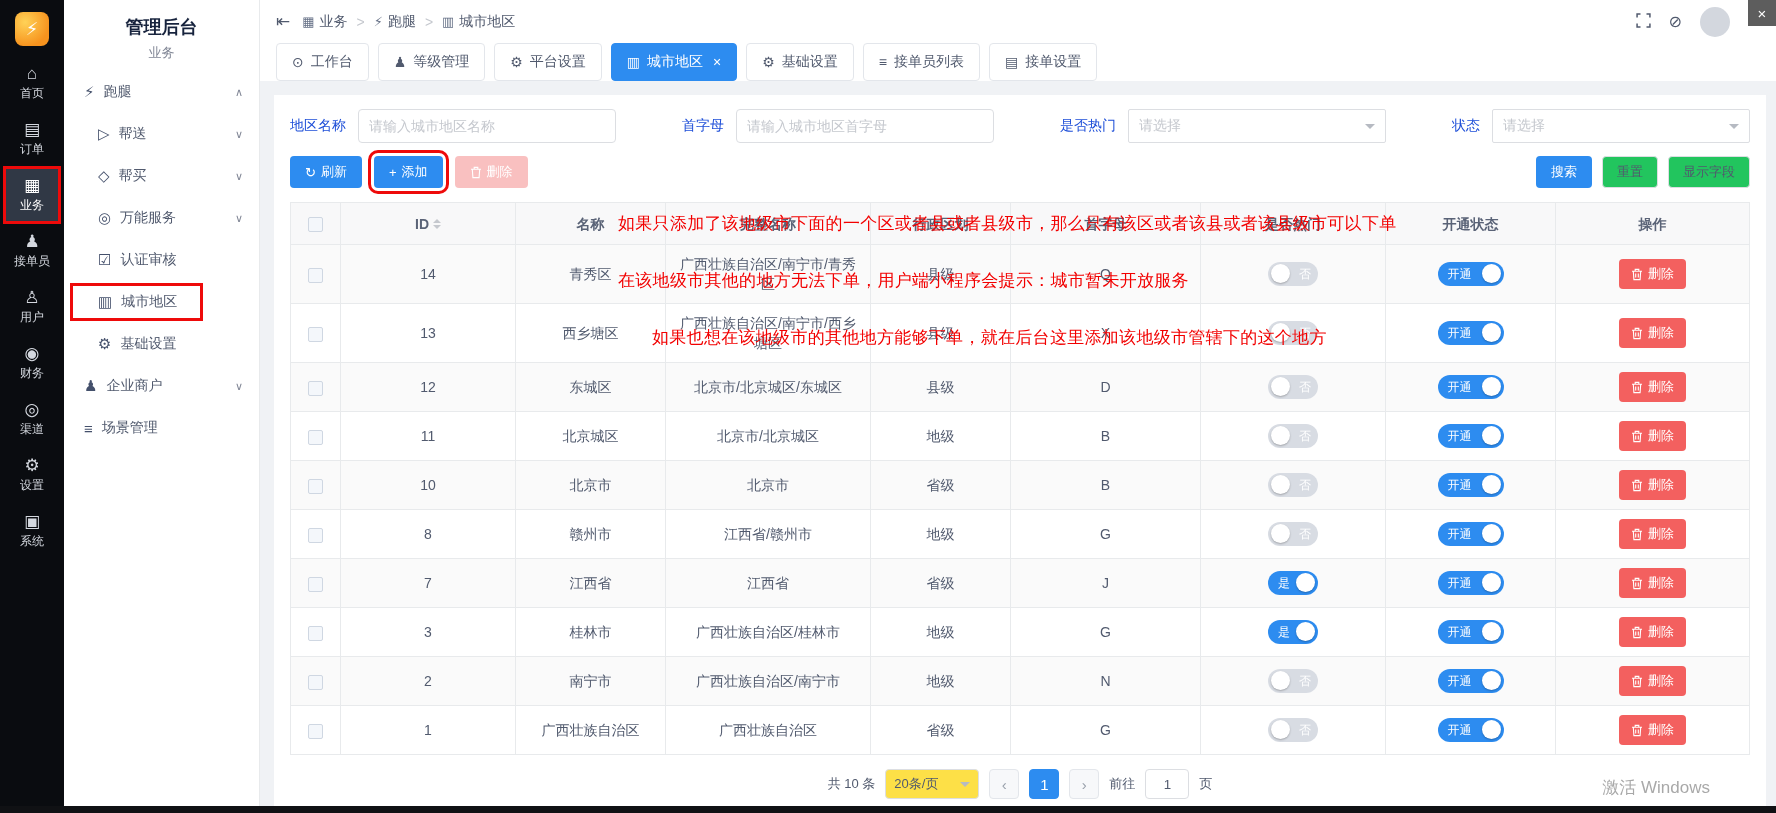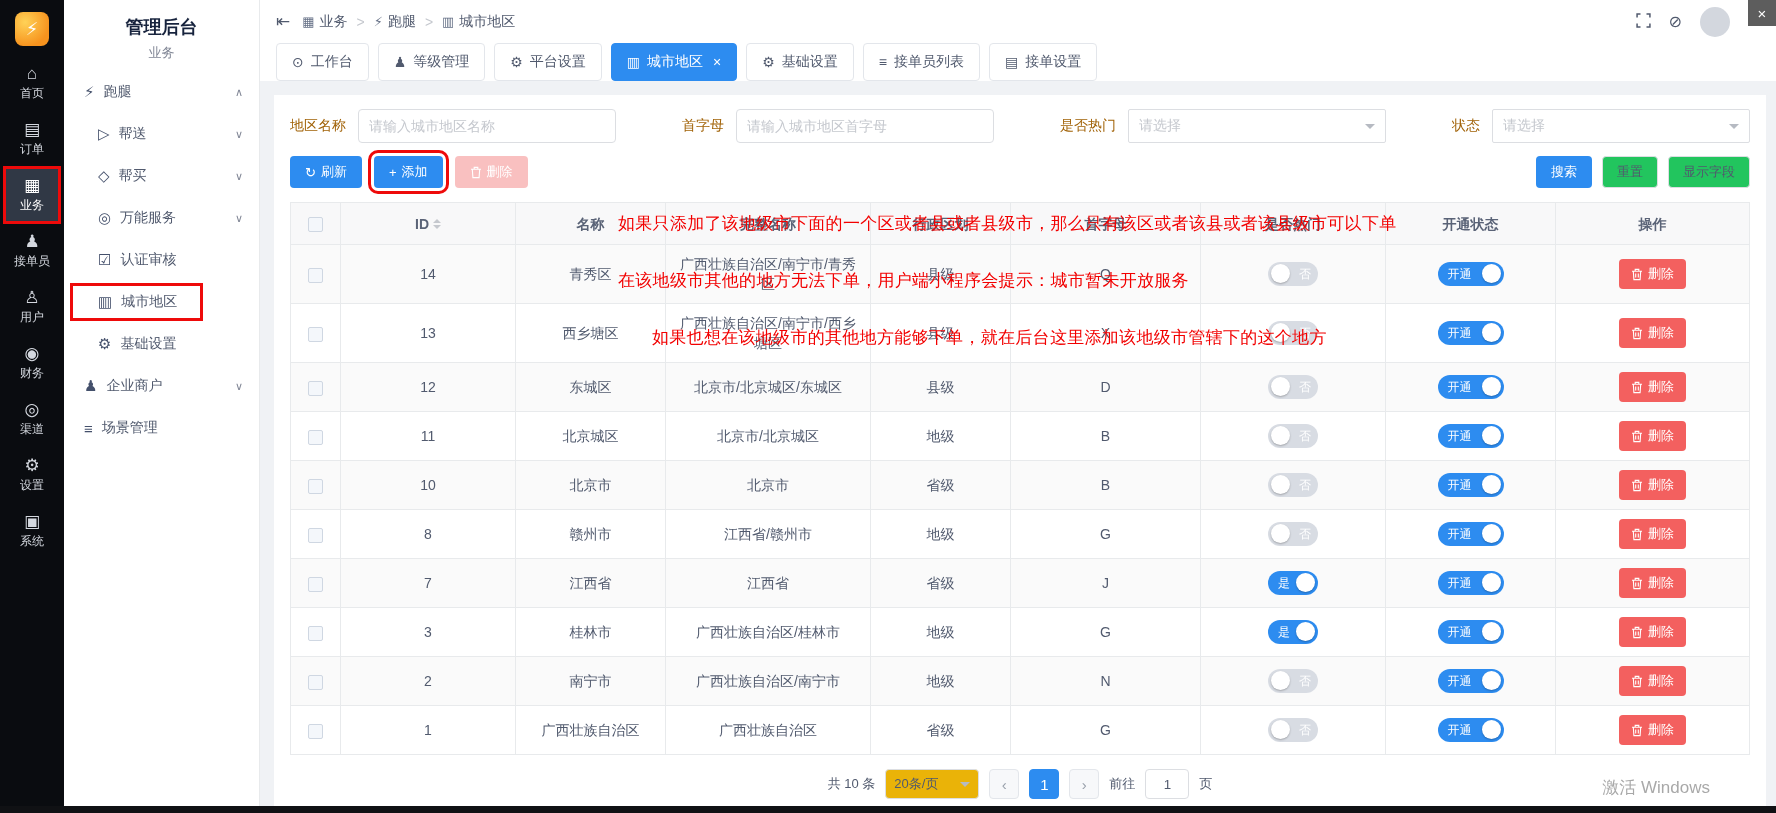--- a/index.html
+++ b/index.html
@@ -44,21 +44,21 @@
 .tab .t-icon{font-size:14px}
 .tab.active{background:#2d8cf0;border-color:#2d8cf0;color:#fff}
 .tab .t-close{font-size:14px;margin-left:3px;cursor:pointer}
 
 .content{flex:1;padding:14px 10px 0 14px;position:relative}
 .card{background:#fff;padding:14px 16px;min-height:650px}
 
 
 .filters{display:flex;justify-content:space-between;align-items:center}
 .fgroup{display:flex;align-items:center;gap:12px}
-.flabel{white-space:nowrap;color:#a16207}
+.flabel{white-space:nowrap;color:#1d4ed8}
 .f-input{width:258px;height:34px;border:1px solid #dcdee2;border-radius:4px;padding:0 10px;font-size:14px;color:#515a6e;font-family:inherit;outline:none}
 .f-input::placeholder{color:#c5c8ce}
 .f-select{width:258px;height:34px;border:1px solid #dcdee2;border-radius:2px;padding:0 10px;display:flex;align-items:center;justify-content:space-between;color:#c5c8ce;background:#fff;cursor:pointer}
 .sel-caret{width:0;height:0;border:5px solid transparent;border-top-color:#b6bac2;margin-top:6px}
 
 
 .actions{display:flex;align-items:center;margin-top:13px}
 .actions .left{display:flex;gap:12px}
 .actions .right{margin-left:auto;display:flex;gap:10px}
 .btn{height:32px;padding:0 14px;border-radius:4px;border:1px solid transparent;display:inline-flex;align-items:center;gap:5px;font-size:13px;cursor:pointer;font-family:inherit;background:#22c55e;white-space:nowrap}
@@ -86,21 +86,21 @@
 .switch .sw-txt{font-size:12px;color:#fff;margin-left:auto;padding-left:15px}
 .switch.on{background:#2d8cf0}
 .switch.on .knob{left:auto;right:3px}
 .switch.on .sw-txt{margin-left:0;margin-right:auto;padding-left:3px;padding-right:15px}
 .switch.wide{min-width:66px}
 
 .btn-del{height:30px;padding:0 12px;border-radius:4px;background:#f3605f;color:#fff;display:inline-flex;align-items:center;gap:5px;font-size:13px;cursor:pointer;border:none;font-family:inherit}
 
 
 .pagination{display:flex;align-items:center;justify-content:center;gap:10px;margin-top:14px;color:#515a6e;font-size:13px}
-.pg-size{width:94px;height:30px;border:1px solid #dcdee2;border-radius:4px;display:flex;align-items:center;justify-content:space-between;padding:0 8px;background:#eab308;cursor:pointer;color:#515a6e}
+.pg-size{width:94px;height:30px;border:1px solid #dcdee2;border-radius:4px;display:flex;align-items:center;justify-content:space-between;padding:0 8px;background:#fde047;cursor:pointer;color:#515a6e}
 .pg-btn{width:30px;height:30px;border:1px solid #e3e6eb;border-radius:4px;background:#f7f8fa;display:flex;align-items:center;justify-content:center;color:#99a0ab;cursor:pointer;font-size:15px}
 .pg-btn.current{background:#2d8cf0;border-color:#2d8cf0;color:#fff}
 .pg-goto-input{width:44px;height:30px;border:1px solid #dcdee2;border-radius:4px;text-align:center;font-family:inherit;color:#515a6e;outline:none}
 
 
 .anno{position:absolute;color:#f20000;font-size:17px;white-space:nowrap;z-index:6;letter-spacing:.3px}
 .anno1{left:358px;top:186px}
 .anno2{left:358px;top:212px}
 .anno3{left:358px;top:269px}
 .anno4{left:392px;top:326px}

